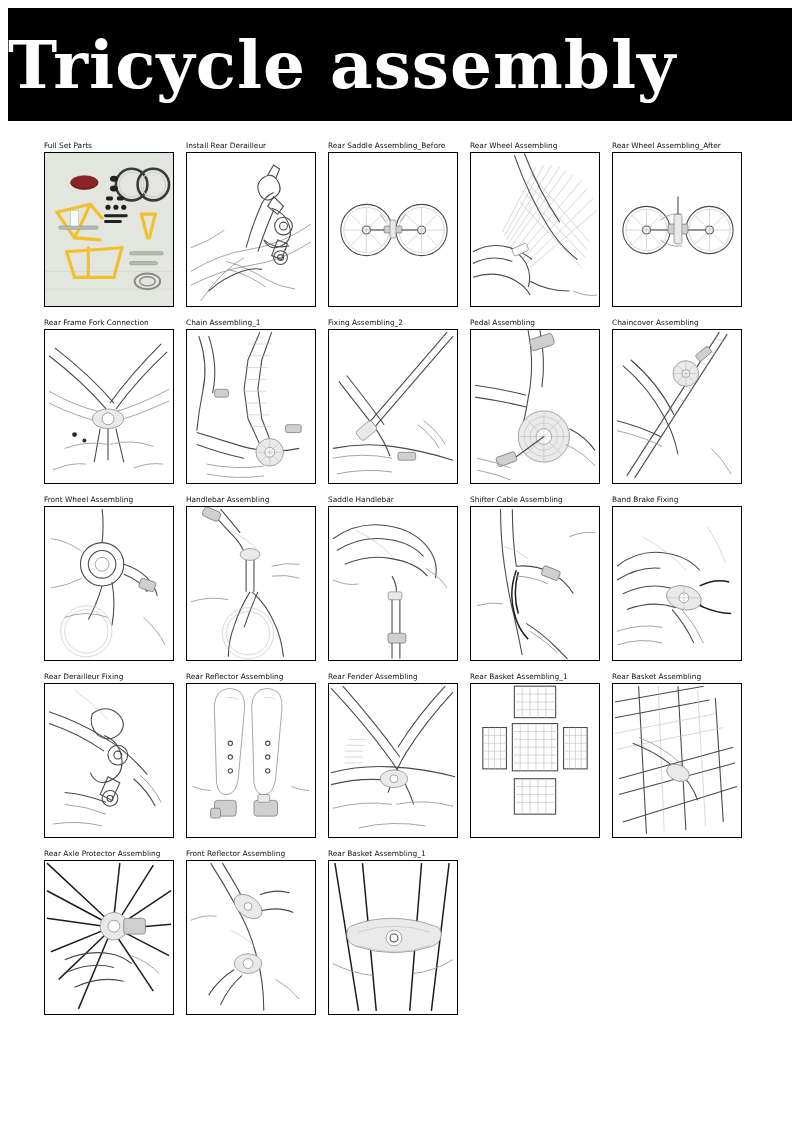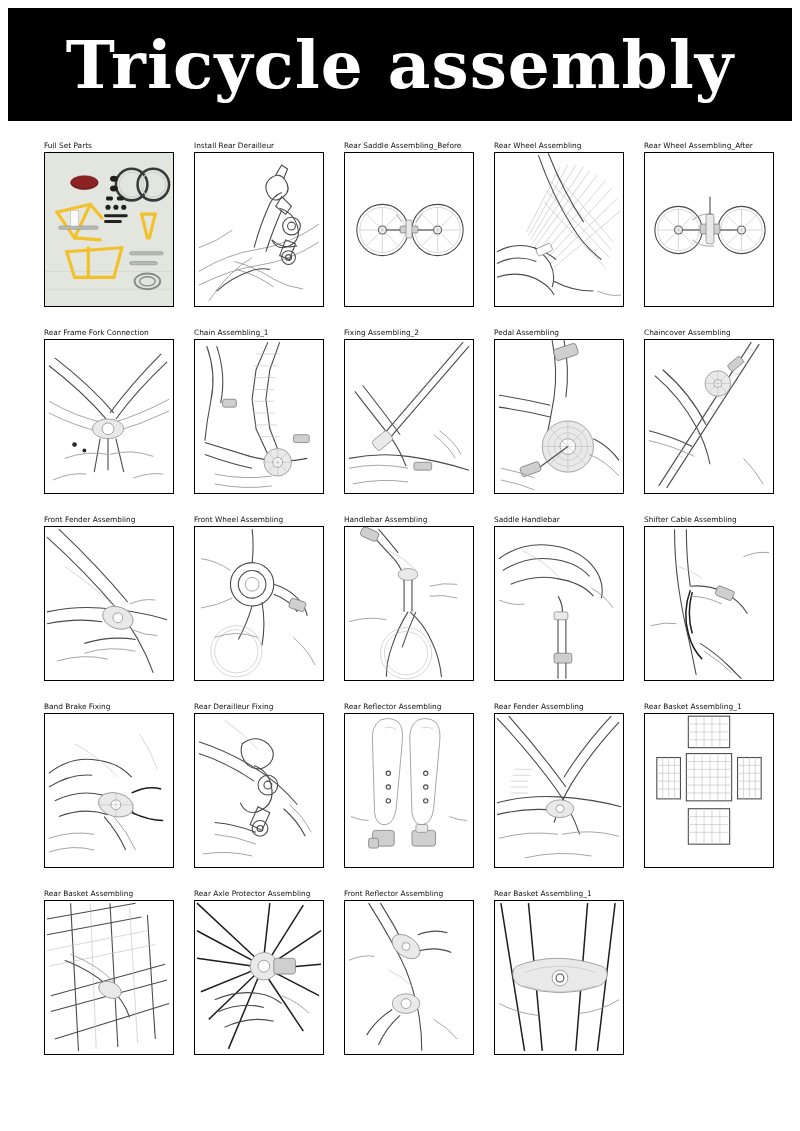--- a/index.html
+++ b/index.html
@@ -23,42 +23,41 @@
   
   .title-banner {
     position: absolute;
     left: 8px;
     top: 8px;
     width: 784px;
     height: 113px;
     background: #000000;
     display: flex;
     align-items: center;
-    justify-content: center;
+    justify-content: flex-start;
   }
   .title-text {
     color: #ffffff;
     font-family: "DejaVu Serif", serif;
     font-weight: bold;
     font-size: 66px;
     letter-spacing: 1px;
     line-height: 1;
     white-space: nowrap;
   }
   
   .grid {
     position: absolute;
     left: 44px;
     top: 140px;
     width: 712px;
     display: grid;
     grid-template-columns: repeat(5, 130px);
     grid-column-gap: 12px;
     grid-row-gap: 10px;
-    gap: 20px;
   }
   .cell {
     width: 130px;
   }
   .cell-caption {
     font-size: 7.4px;
     font-family: "DejaVu Sans", sans-serif;
     color: #111111;
     line-height: 11px;
     height: 11px;
@@ -464,39 +463,20 @@
               <path d="M83 35 L65 53"></path>
           </g>
           <path class="ln-d" d="M4 92 q24 6 44 16"></path>
           <path class="ln" d="M4 102 q26 6 46 16"></path>
           <rect class="fl-m" x="84" y="20" width="16" height="8" rx="2" transform="rotate(-40 92 24)"></rect>
           <path class="ln" d="M100 120 q12 12 20 26"></path>
         </svg>
       </div>
     </div>
 
-    <div class="cell">
-      <div class="cell-caption">Front Fender Assembling</div>
-      <div class="cell-figure">
-        <svg viewBox="0 0 130 155">
-          <path class="ln-d" d="M2 10 q40 36 70 72 q24 28 38 66"></path>
-          <path class="ln-d" d="M14 2 q40 38 70 74"></path>
-          <path class="ln-d" d="M2 86 q28 -6 54 -4 q36 2 68 12"></path>
-          <path class="ln-d" d="M2 98 q30 -6 56 -2"></path>
-          <ellipse class="fl-l" cx="74" cy="92" rx="16" ry="11" transform="rotate(20 74 92)"></ellipse>
-          <circle class="fl-w" cx="74" cy="92" r="5"></circle>
-          <path class="ln" d="M86 78 q14 -6 26 -4"></path>
-          <path class="ln" d="M88 104 q14 6 26 6"></path>
-          <path class="ln-d" d="M40 118 q26 -8 52 -4"></path>
-          <path class="ln" d="M40 128 q26 -8 52 -2"></path>
-          <path class="ln" d="M12 136 q26 -8 52 -2"></path>
-          <path class="ln-t" d="M20 40 q30 20 52 42"></path>
-        </svg>
-      </div>
-    </div>
 
     <div class="cell">
       <div class="cell-caption">Front Wheel Assembling</div>
       <div class="cell-figure">
         <svg viewBox="0 0 130 155">
           <circle cx="58" cy="58" r="22" class="ln-d"></circle>
           <circle cx="58" cy="58" r="14" class="ln-d"></circle>
           <circle cx="58" cy="58" r="7" class="fl-w"></circle>
           <path class="ln-d" d="M58 80 q-6 20 -14 34"></path>
           <path class="ln-d" d="M68 76 q4 22 0 44"></path>

